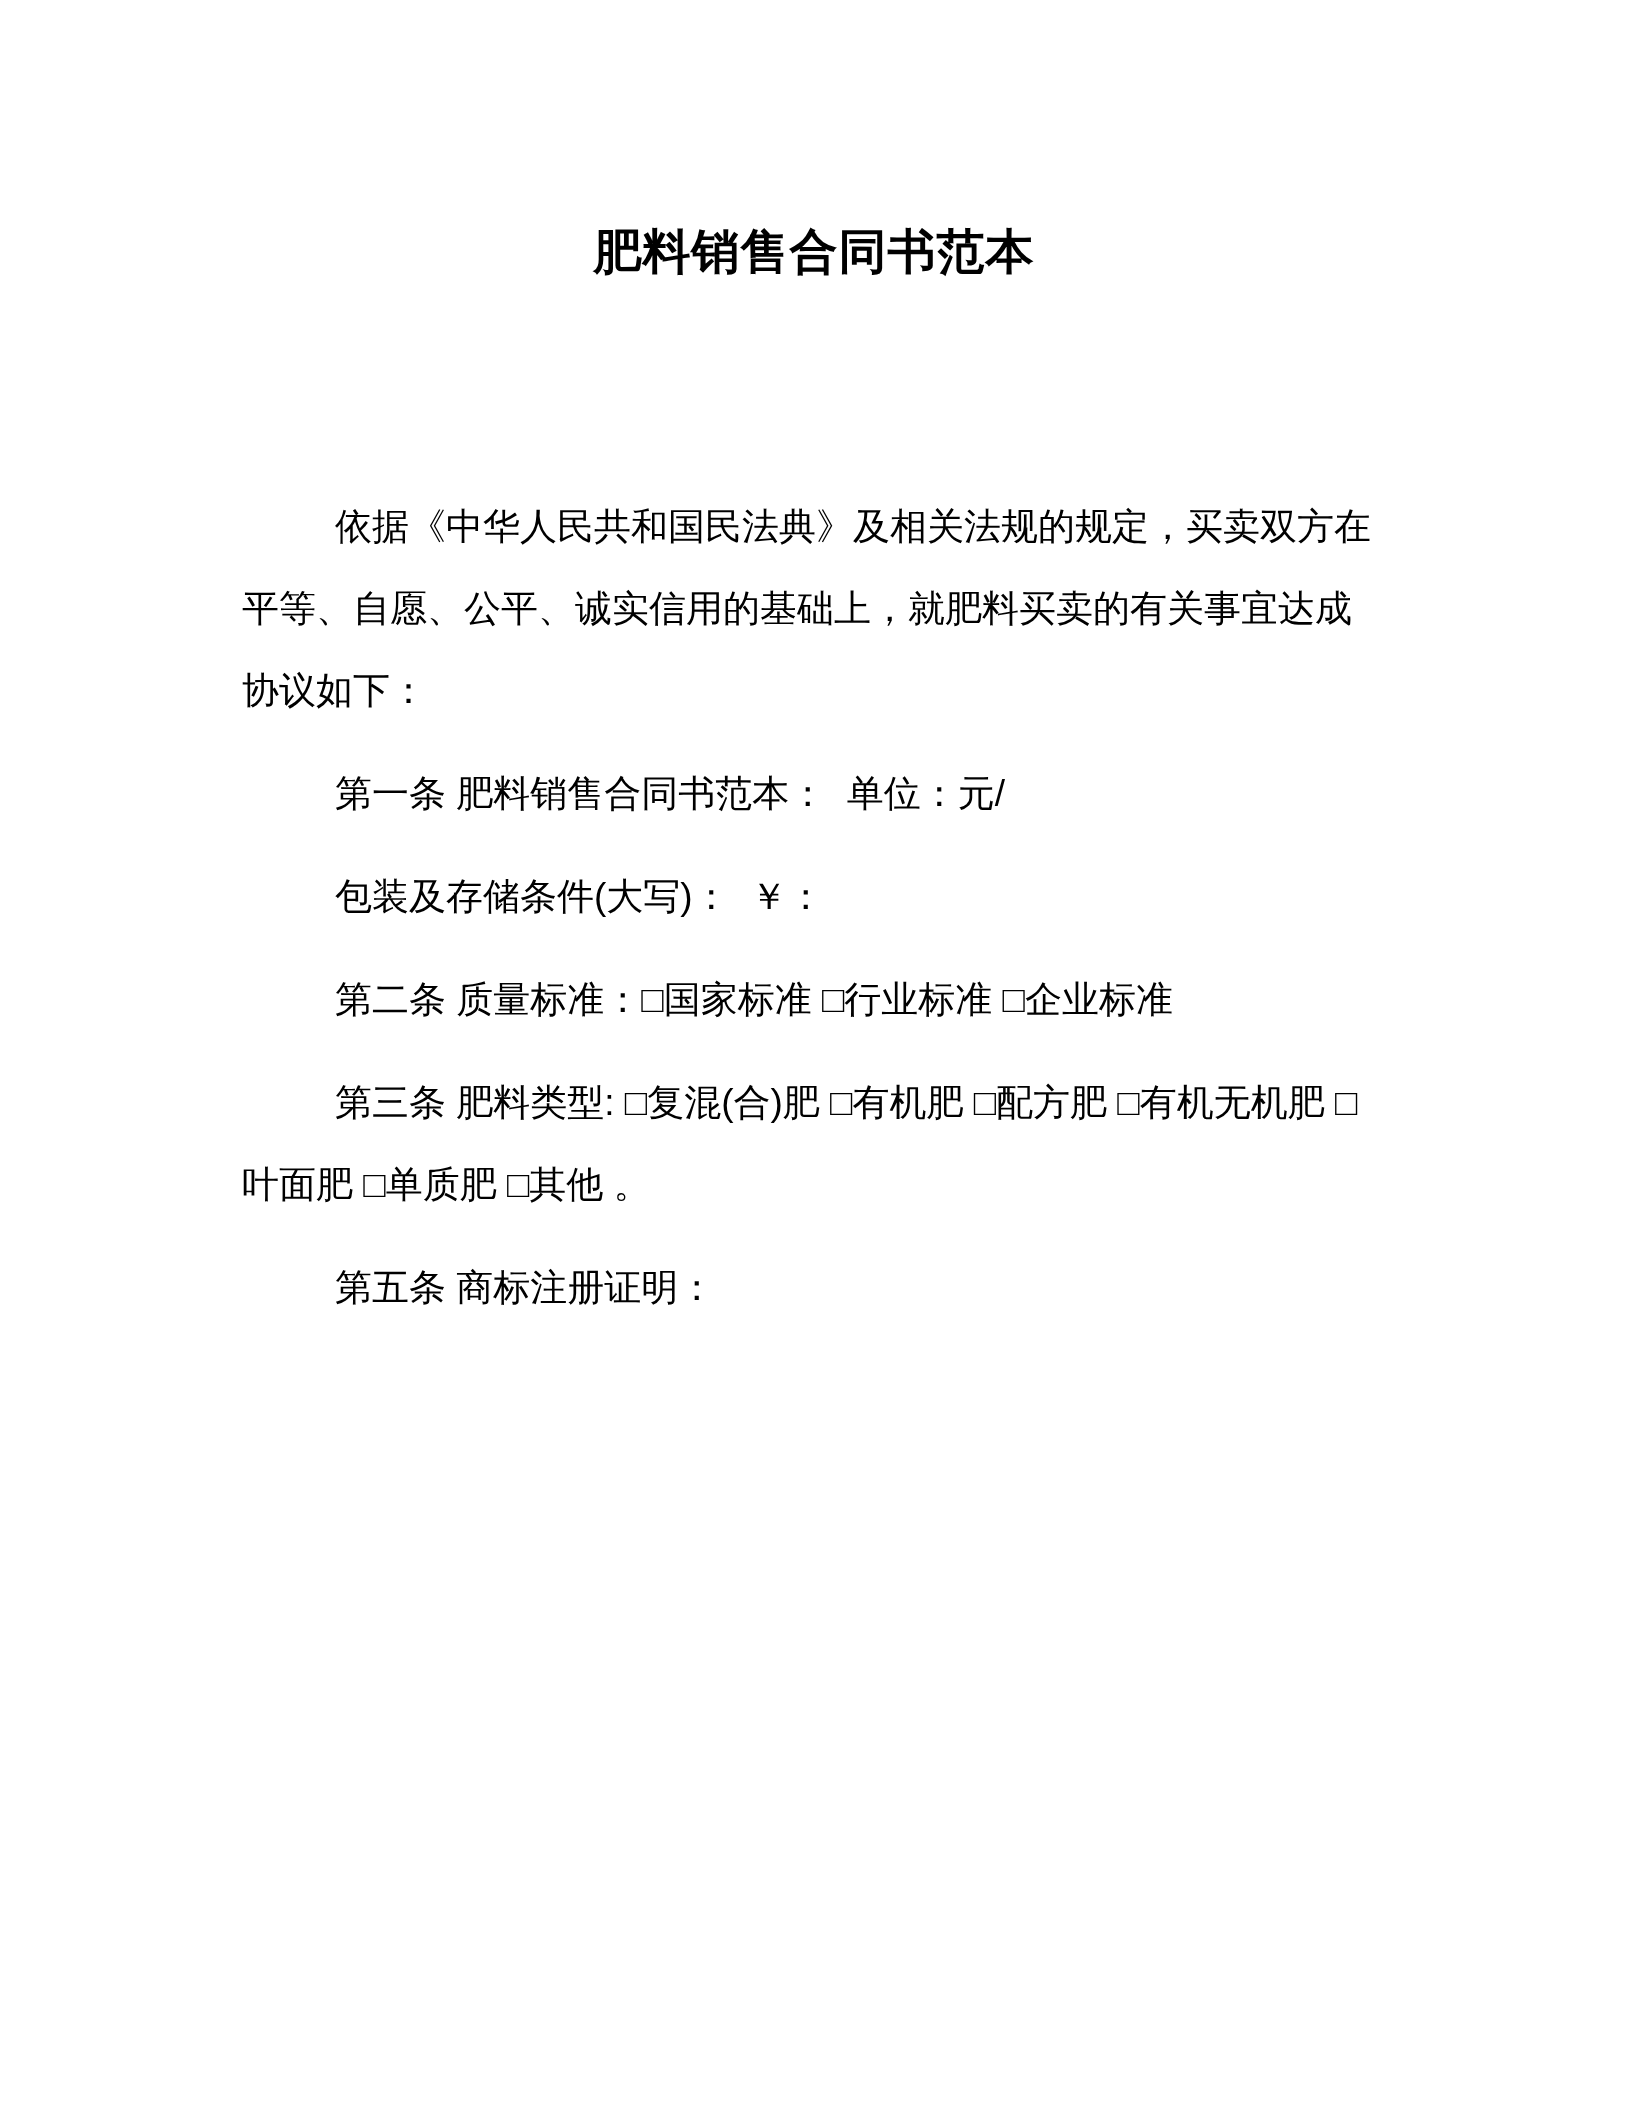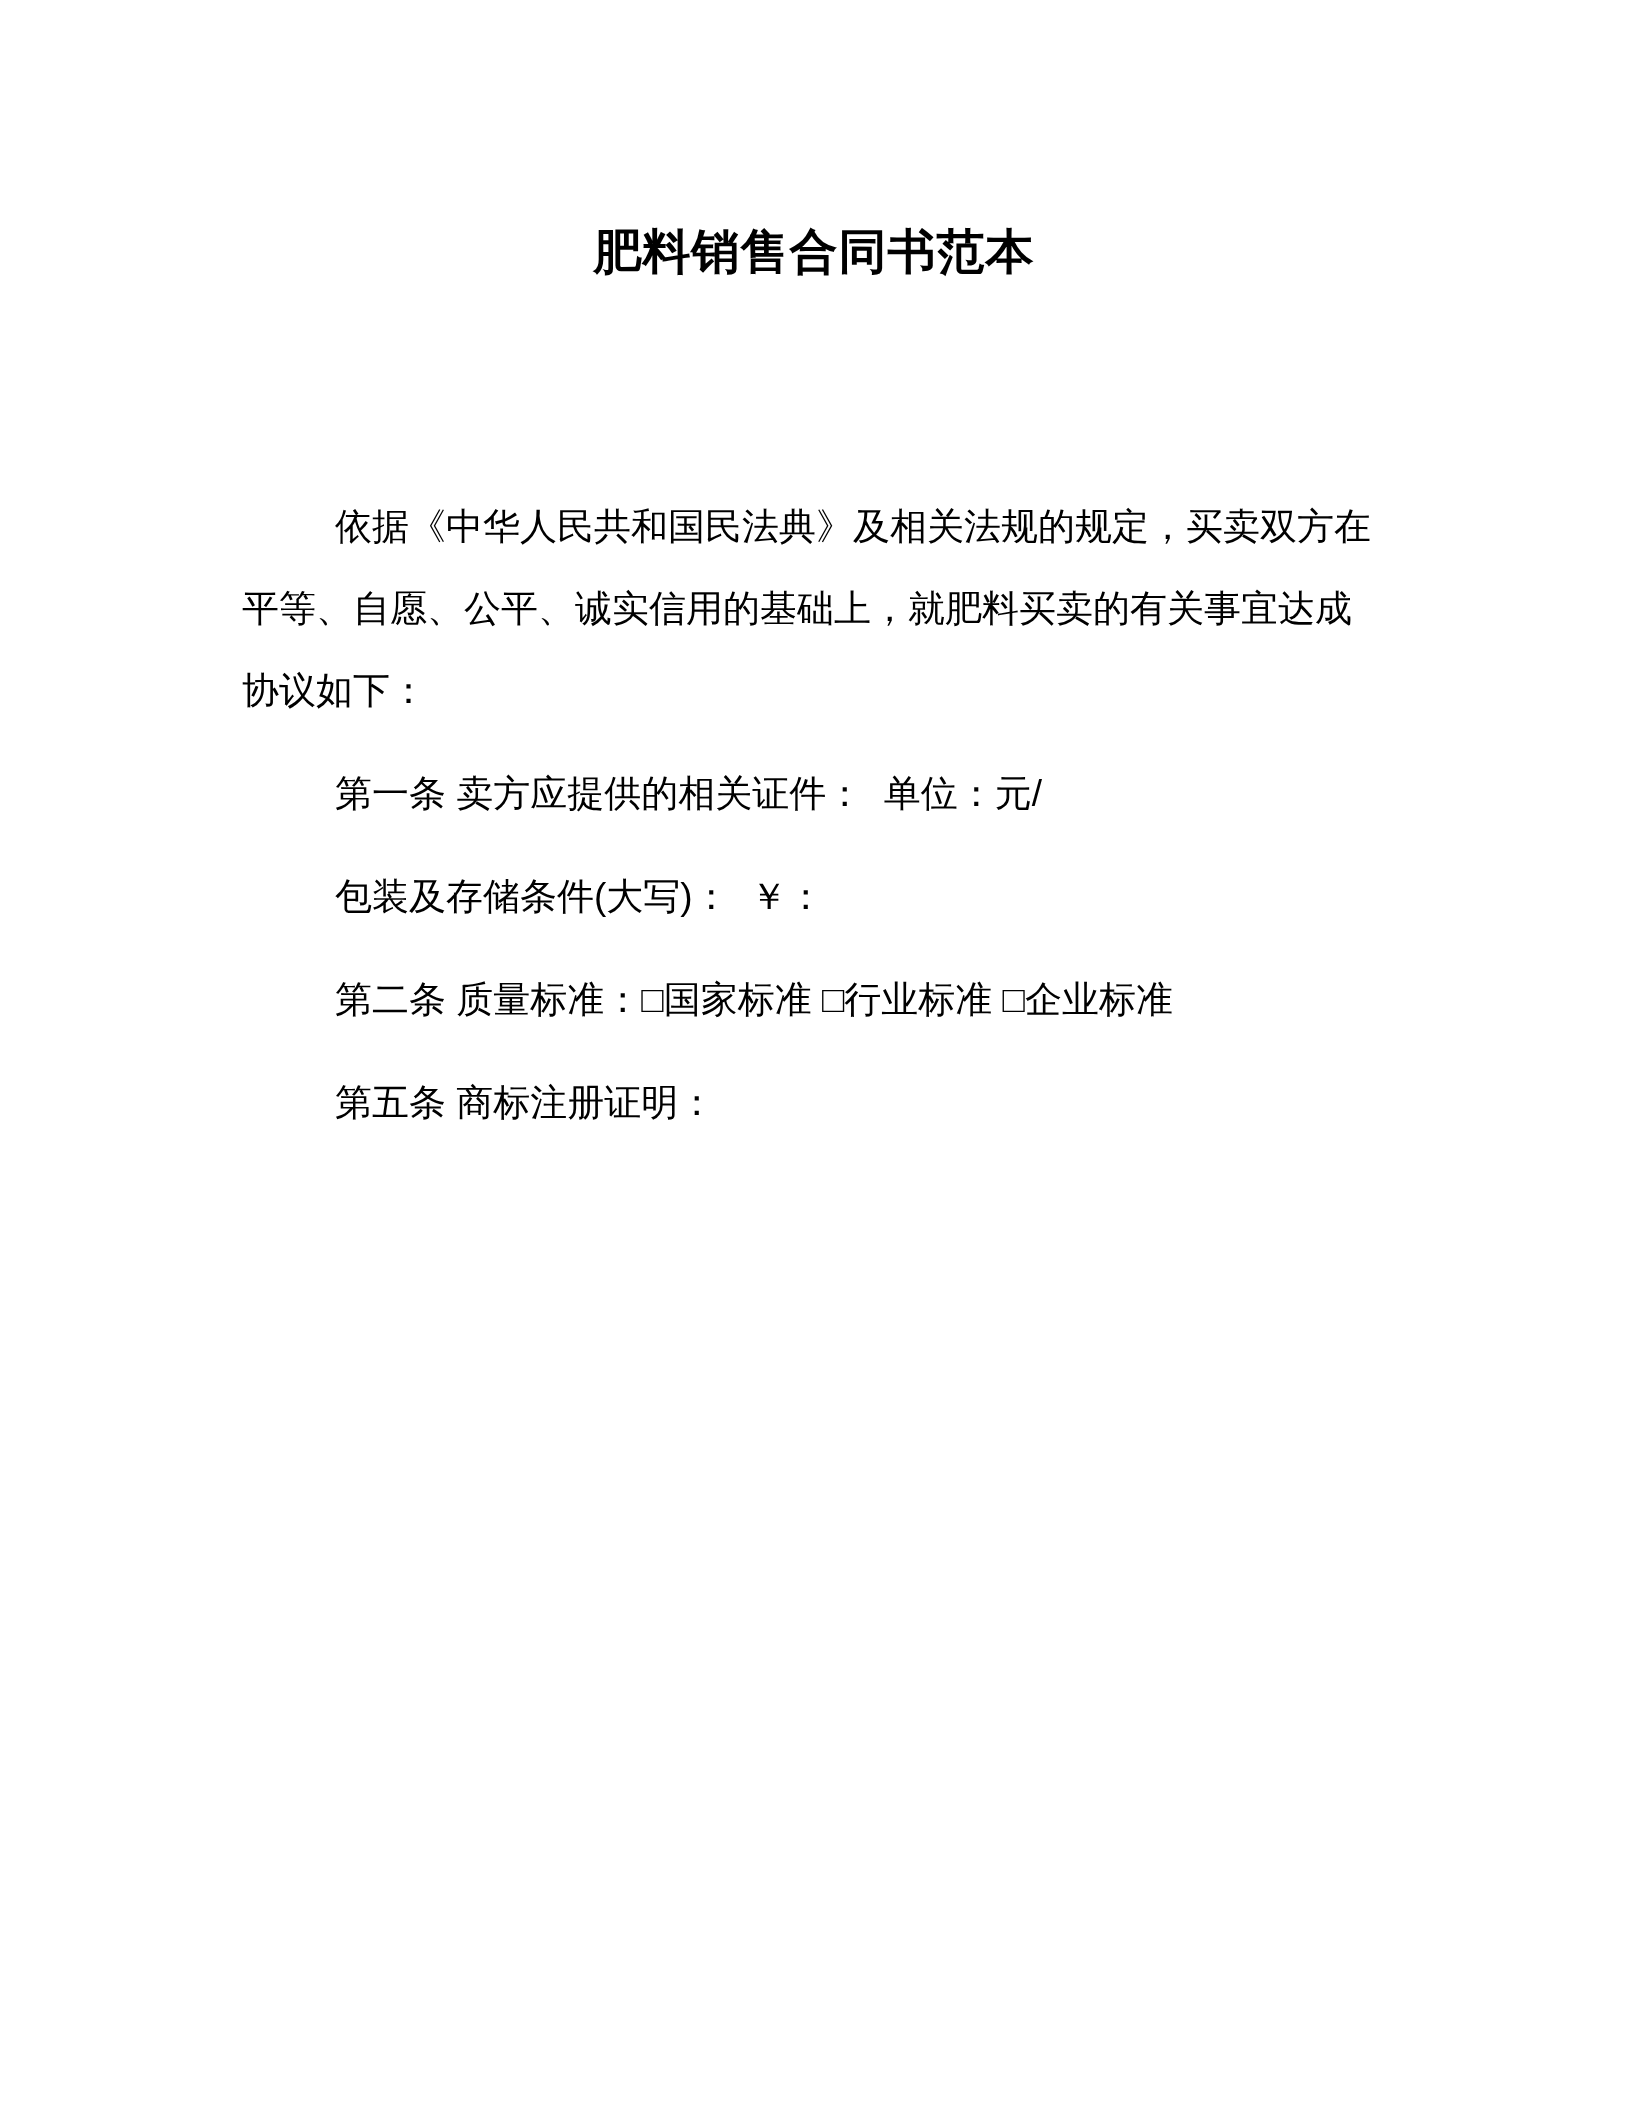--- a/index.html
+++ b/index.html
@@ -53,25 +53,26 @@
 </head>
 <body>
 
 <div class="page">
   <div class="content">
 
     <h1 class="doc-title">肥料销售合同书范本</h1>
 
     <p class="para first">依据《中华人民共和国民法典》及相关法规的规定，买卖双方在平等、自愿、公平、诚实信用的基础上，就肥料买卖的有关事宜达成协议如下：</p>
 
-    <p class="para">第一条 卖方应提供的相关证件：  单位：元/</p>
+    <p class="para">第一条 肥料销售合同书范本：  单位：元/</p>
 
 
     <p class="para">包装及存储条件(大写)：  ￥：</p>
 
     <p class="para">第二条 质量标准：□国家标准 □行业标准 □企业标准</p>
 
+    <p class="para">第三条 肥料类型: □复混(合)肥 □有机肥 □配方肥 □有机无机肥 □叶面肥 □单质肥 □其他 。</p>
 
 
     <p class="para">第五条 商标注册证明：</p>
 
   </div>
 </div>
 
 </body></html>

